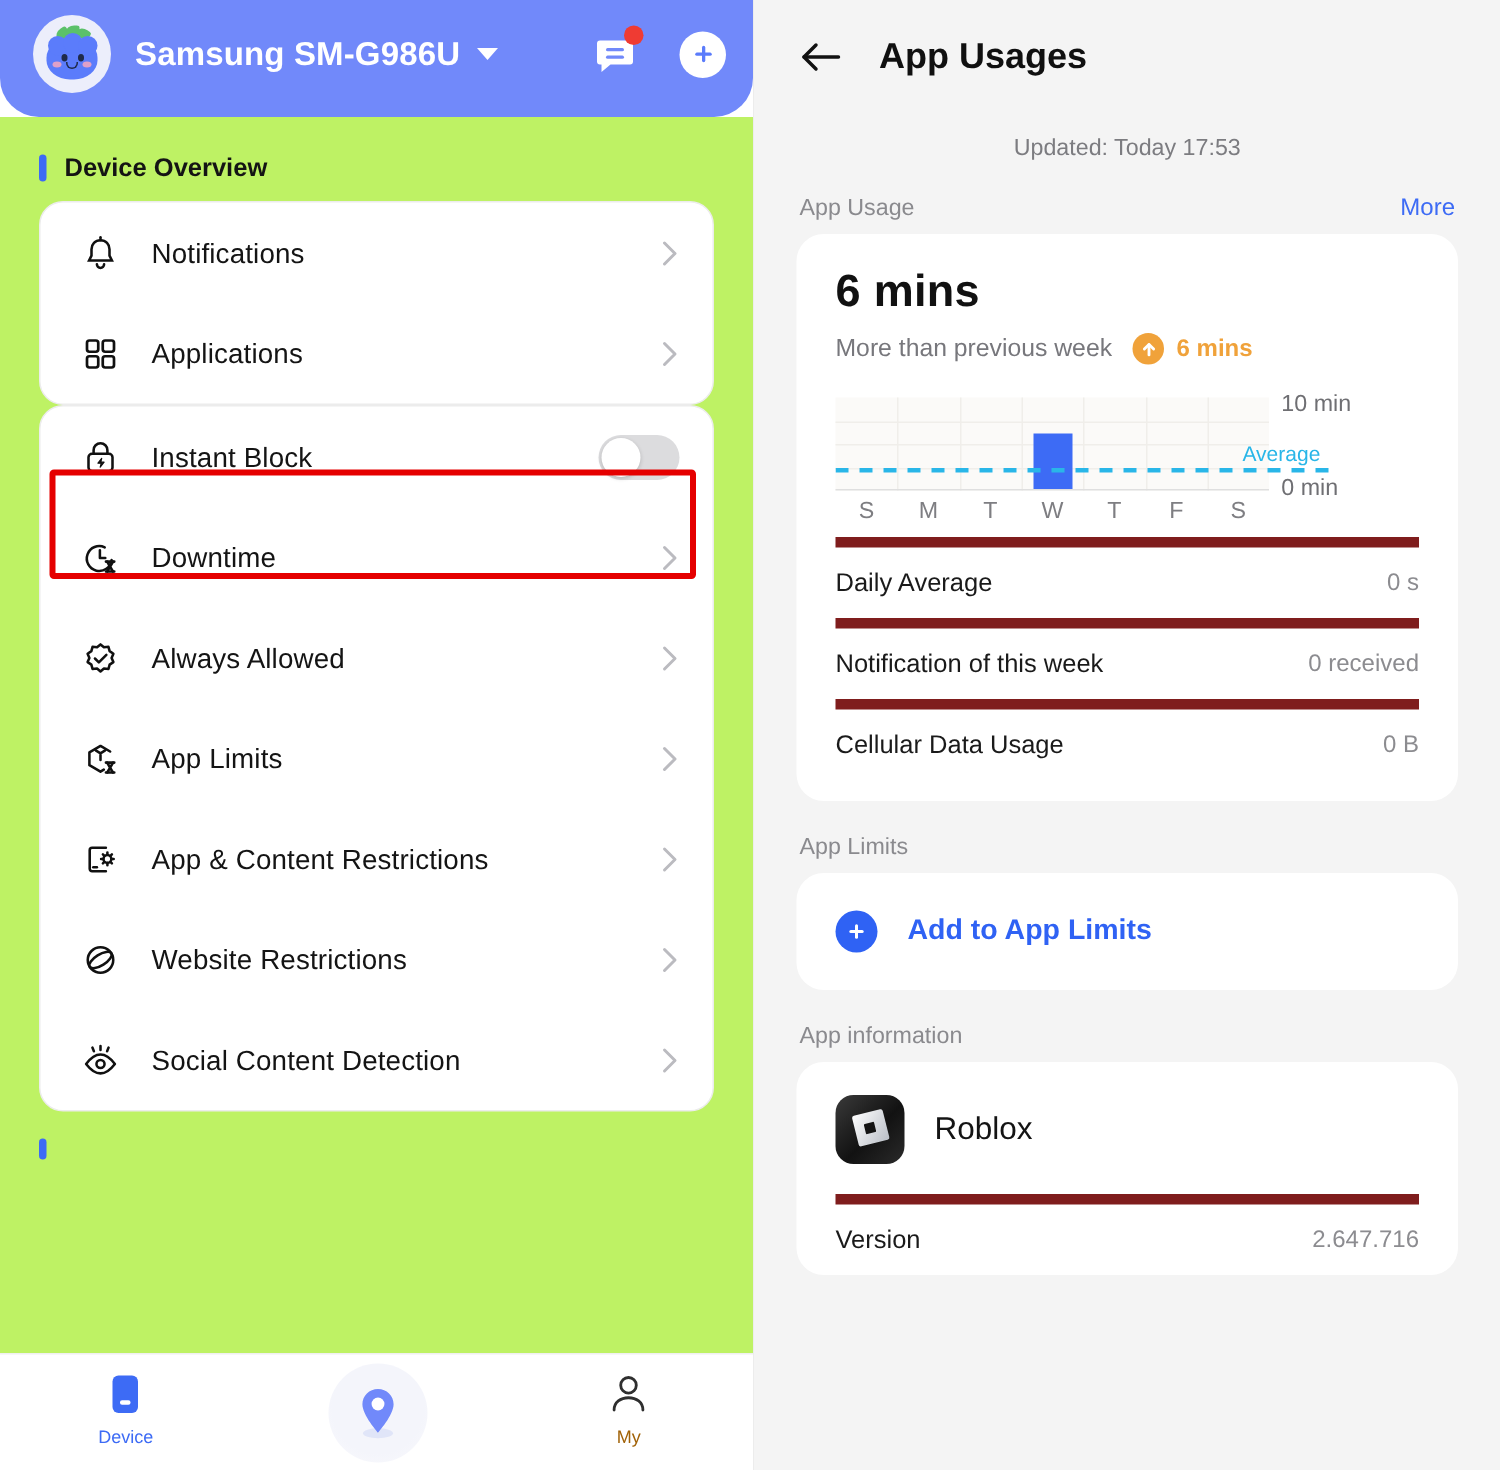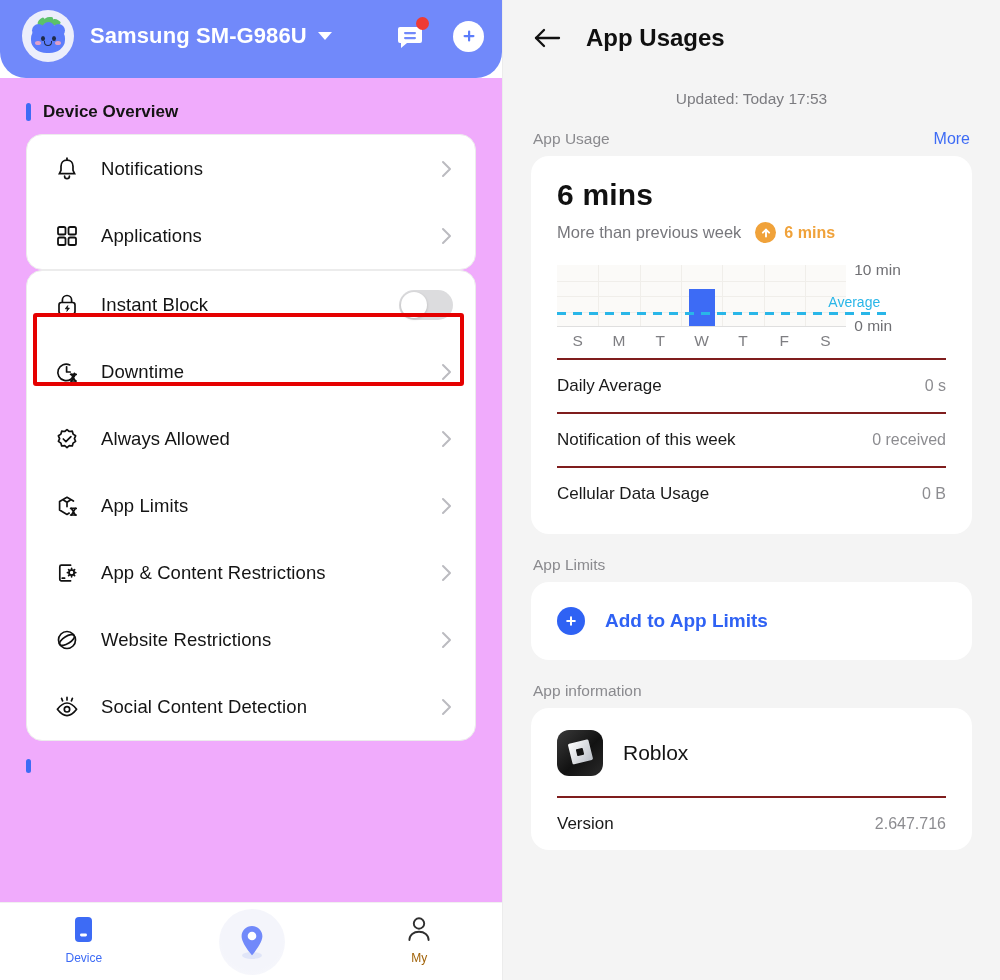--- a/index.html
+++ b/index.html
@@ -82,21 +82,21 @@
   .msg-wrap { position: relative; width: 32px; height: 32px; margin-right: 26px; }
   .msg-badge {
     position: absolute; right: -2px; top: -3px; width: 13px; height: 13px;
     border-radius: 50%; background: #ef3b33;
   }
   .plus-btn {
     width: 31px; height: 31px; border-radius: 50%; background: #fff;
     display: flex; align-items: center; justify-content: center;
   }
 
-  .lscroll { height: 902px; overflow: hidden; position: relative; background:#f0abfc; }
+  .lscroll { height: 902px; overflow: hidden; position: relative; background:#bef264; }
 
   .sec-head {
     display: flex; align-items: center; padding: 24px 0 12px 26px;
   }
   .sec-bar { width: 5px; height: 18px; border-radius: 3px; background: #3d6bf5; }
   .sec-title {
     margin-left: 12px; font-size: 17px; font-weight: bold; color: #141414;
   }
 
   .card {
@@ -197,21 +197,21 @@
   .avglabel {
     position: absolute; right: -34px; font-size: 14px; color: #29b6e8; font-weight: 500;
   }
   .xaxis { display: flex; padding-top: 5px; }
   .xtick { flex: 1; text-align: center; font-size: 15.5px; color: #7e7e82; }
   .yaxis { position: relative; width: 92px; margin-left: 8px; }
   .ytop, .ybot { position: absolute; left: 0; font-size: 15.5px; color: #6f6f73; }
 
   .srow {
     display: flex; align-items: center; justify-content: space-between;
-    height: 54px; border-top: 2px solid #7f1d1d;
+    height: 54px; border-top: 7px solid #7f1d1d;
   }
   .srow .k { font-size: 17px; color: #1a1a1a; }
   .srow .v { font-size: 16px; color: #8c8c90; }
 
   .addrow { display: flex; align-items: center; height: 78px; }
   .plus-circle {
     width: 28px; height: 28px; border-radius: 50%; background: #2f62f4;
     display: flex; align-items: center; justify-content: center; flex: 0 0 28px;
   }
   .addtxt { font-size: 19px; color: #2f62f4; font-weight: bold; margin-left: 20px; }

